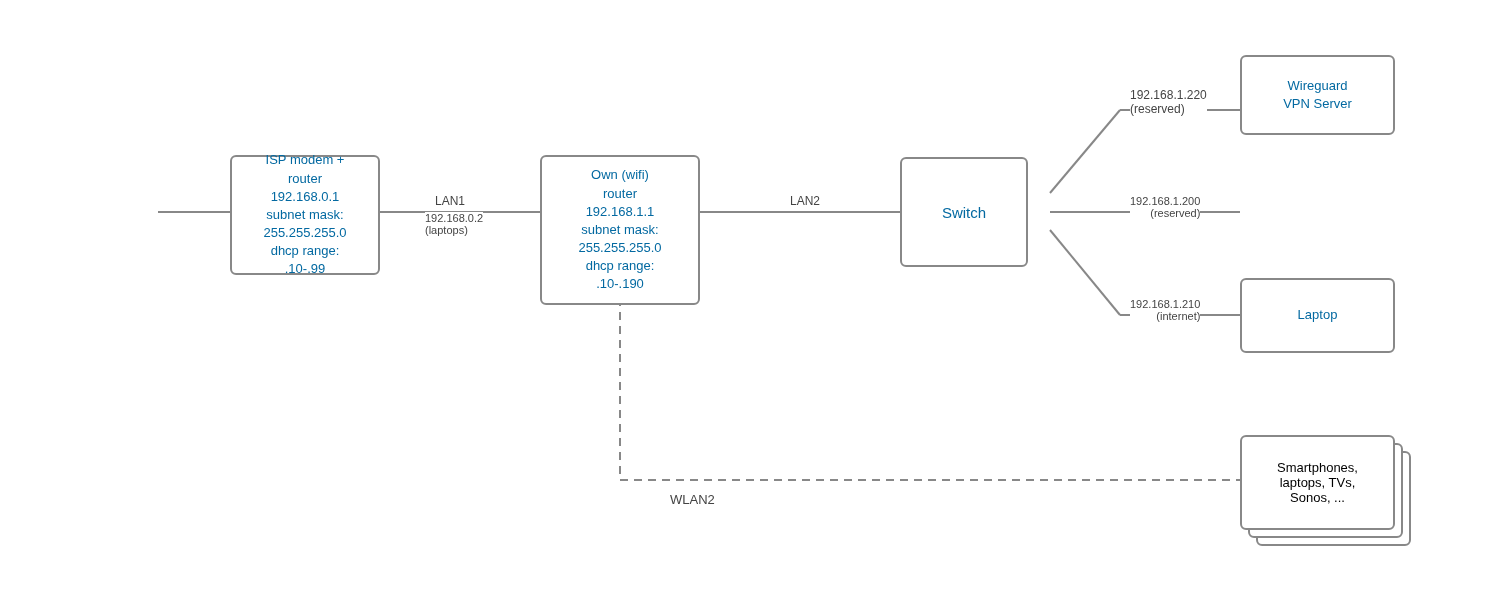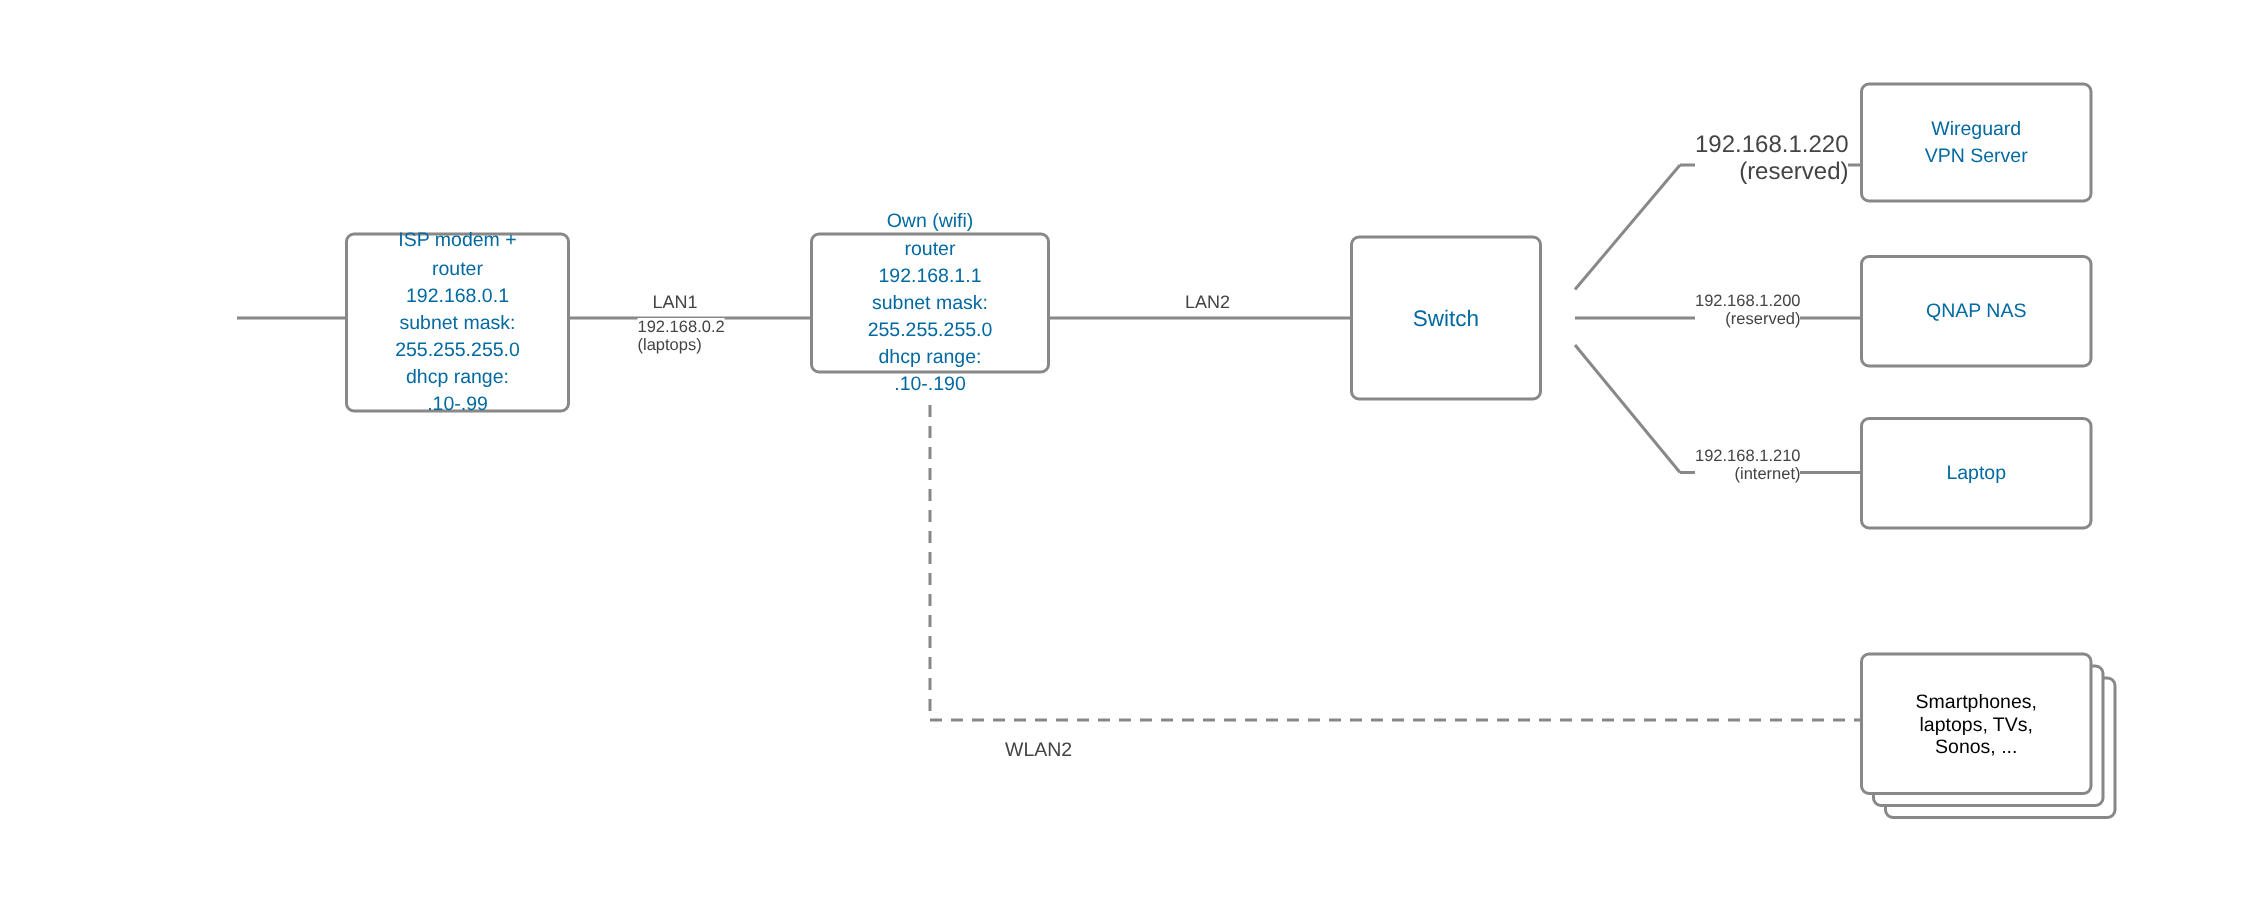--- a/index.html
+++ b/index.html
@@ -113,58 +113,53 @@
       <div style="white-space:pre-line;">dhcp range:
 .10-.99</div>
     </div>
   </div>
 
   <div class="label-tag" style="left:435px; top:194px;">LAN1</div>
 
   <div class="label-tag" style="left:425px; top:212px; white-space:pre-line; font-size:11px;">192.168.0.2
 (laptops)</div>
 
-  <div class="node" style="left:540px; top:155px; width:160px; height:94px;">
+  <div class="node" style="left:540px; top:155px; width:160px; height:150px;">
     <div class="node-content">
       <div style="white-space:pre-line;">Own (wifi)
 router</div>
       <div>192.168.1.1</div>
       <div style="white-space:pre-line;">subnet mask:
 255.255.255.0</div>
       <div style="white-space:pre-line;">dhcp range:
 .10-.190</div>
     </div>
   </div>
 
   <div class="label-tag" style="left:790px; top:194px;">LAN2</div>
 
   <div class="node" style="left:900px; top:157px; width:128px; height:110px;">
     <div class="node-content">
       <div style="font-size:15px;">Switch</div>
     </div>
   </div>
 
-  <div class="label-tag" style="left:1130px; top:88px; font-size:16px; white-space:pre-line; text-align:right;">192.168.1.220
+  <div class="label-tag" style="left:1130px; top:88px; font-size:12px; white-space:pre-line; ">192.168.1.220
 (reserved)</div>
 
   <div class="node" style="left:1240px; top:55px; width:155px; height:80px;">
     <div class="node-content">
       <div style="white-space:pre-line;">Wireguard
 VPN Server</div>
     </div>
   </div>
 
   <div class="label-tag" style="left:1130px; top:195px; font-size:11px; white-space:pre-line; text-align:right;">192.168.1.200
 (reserved)</div>
 
-  <div class="node" style="left:1240px; top:170px; width:155px; height:75px;">
-    <div class="node-content">
-      <div>QNAP NAS</div>
-    </div>
-  </div>
 
   <div class="label-tag" style="left:1130px; top:298px; font-size:11px; white-space:pre-line; text-align:right;">192.168.1.210
 (internet)</div>
 
   <div class="node" style="left:1240px; top:278px; width:155px; height:75px;">
     <div class="node-content">
       <div>Laptop</div>
     </div>
   </div>
 

